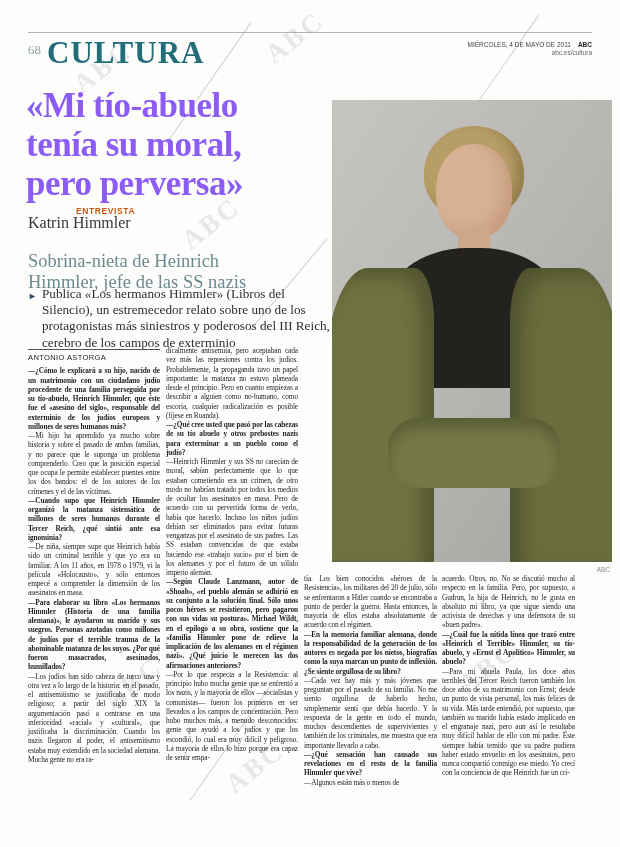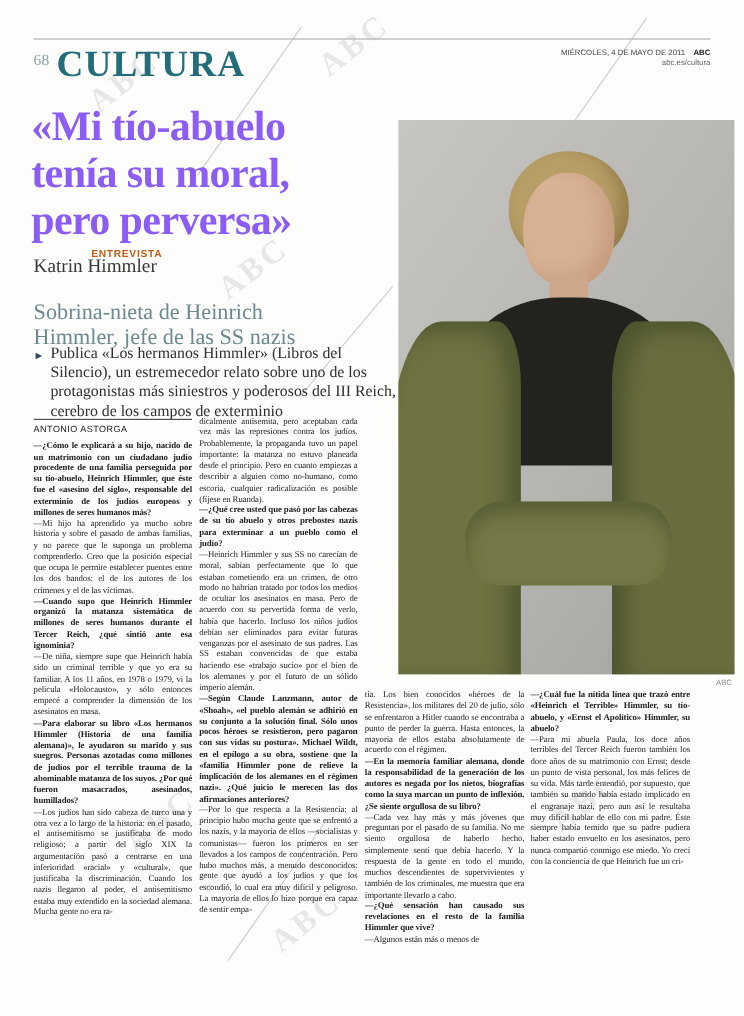--- a/index.html
+++ b/index.html
@@ -140,17 +140,18 @@
       <p class="a">—Por lo que respecta a la Resistencia: al principio hubo mucha gente que se enfrentó a los nazis, y la mayoría de ellos —socialistas y comunistas— fueron los primeros en ser llevados a los campos de concentración. Pero hubo muchos más, a menudo desconocidos: gente que ayudó a los judíos y que los escondió, lo cual era muy difícil y peligroso. La mayoría de ellos lo hizo porque era capaz de sentir empa-</p>
     </div>
   <div class="col col3">
       <p class="a">tía. Los bien conocidos «héroes de la Resistencia», los militares del 20 de julio, sólo se enfrentaron a Hitler cuando se encontraba a punto de perder la guerra. Hasta entonces, la mayoría de ellos estaba absolutamente de acuerdo con el régimen.</p>
       <p class="q">—En la memoria familiar alemana, donde la responsabilidad de la generación de los autores es negada por los nietos, biografías como la suya marcan un punto de inflexión. ¿Se siente orgullosa de su libro?</p>
       <p class="a">—Cada vez hay más y más jóvenes que preguntan por el pasado de su familia. No me siento orgullosa de haberlo hecho, simplemente sentí que debía hacerlo. Y la respuesta de la gente en todo el mundo, muchos descendientes de supervivientes y también de los criminales, me muestra que era importante llevarlo a cabo.</p>
       <p class="q">—¿Qué sensación han causado sus revelaciones en el resto de la familia Himmler que vive?</p>
       <p class="a">—Algunos están más o menos de</p>
     </div>
   <div class="col col4">
+      <p class="a">acuerdo. Otros, no. No se discutió mucho al respecto en la familia. Pero, por supuesto, a Gudrun, la hija de Heinrich, no le gusta en absoluto mi libro, ya que sigue siendo una activista de derechas y una defensora de su «buen padre».</p>
       <p class="q">—¿Cuál fue la nítida línea que trazó entre «Heinrich el Terrible» Himmler, su tío-abuelo, y «Ernst el Apolítico» Himmler, su abuelo?</p>
       <p class="a">—Para mi abuela Paula, los doce años terribles del Tercer Reich fueron también los doce años de su matrimonio con Ernst; desde un punto de vista personal, los más felices de su vida. Más tarde entendió, por supuesto, que también su marido había estado implicado en el engranaje nazi, pero aun así le resultaba muy difícil hablar de ello con mi padre. Éste siempre había temido que su padre pudiera haber estado envuelto en los asesinatos, pero nunca compartió conmigo ese miedo. Yo crecí con la conciencia de que Heinrich fue un cri-</p>
     </div>
 
 </div>
 
 </body></html>

